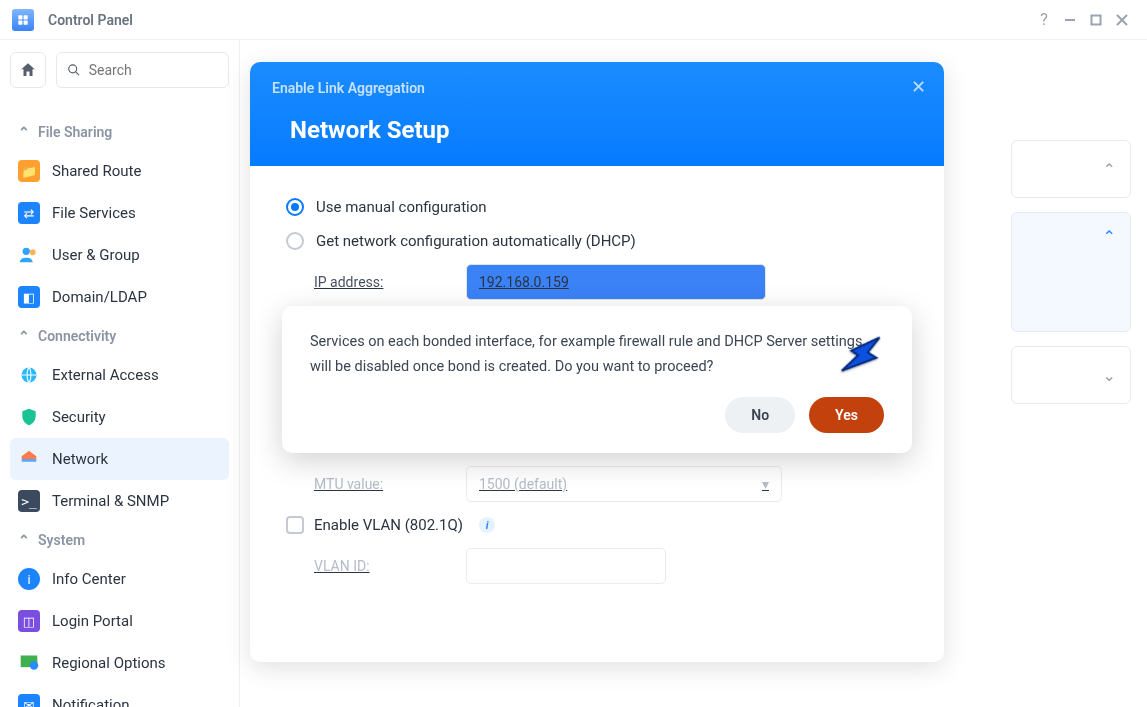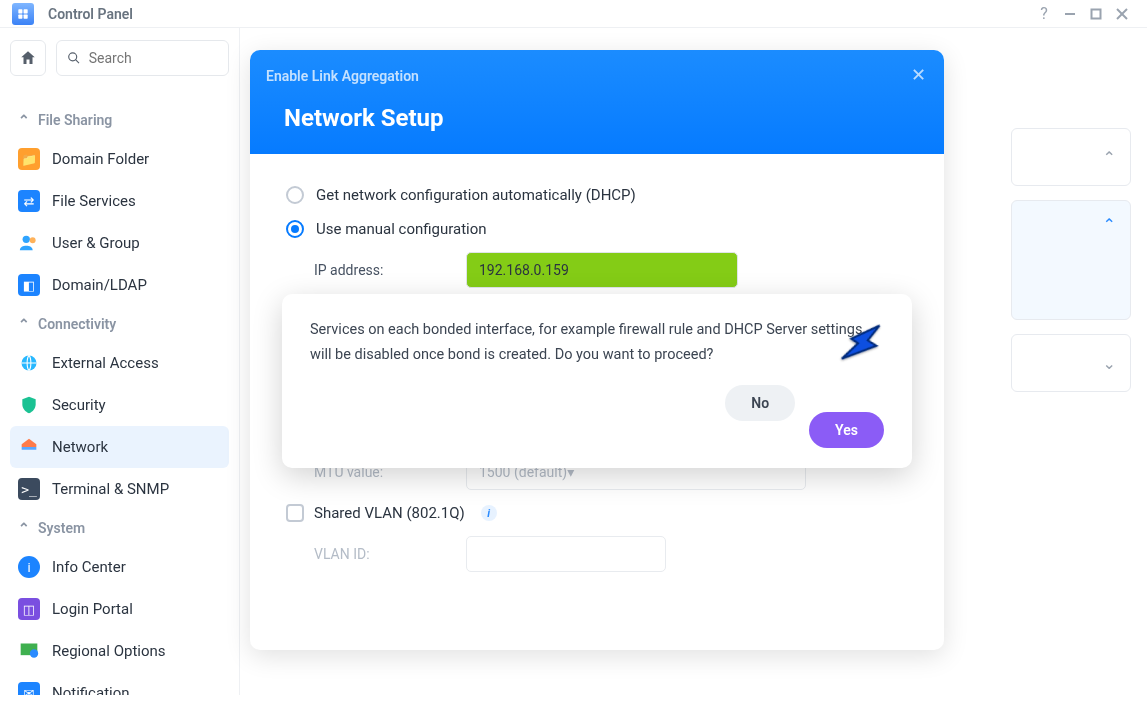--- a/index.html
+++ b/index.html
@@ -1,18 +1,18 @@
 <!DOCTYPE html>
 <html><head>
 <meta charset="utf-8">
 <style>
 * { box-sizing: border-box; margin: 0; padding: 0; font-family: -apple-system, BlinkMacSystemFont, "Segoe UI", Roboto, Helvetica, Arial, sans-serif; }
 body { background: #fff; width: 1147px; height: 707px; overflow: hidden; position: relative; }
 
-.titlebar { height: 28px; display: flex; align-items: center; padding: 0 12px; border-bottom: 1px solid #eef0f3; }
+.titlebar { height: 40px; display: flex; align-items: center; padding: 0 12px; border-bottom: 1px solid #eef0f3; }
 .titlebar .app-icon { width: 22px; height: 22px; margin-right: 14px; background: linear-gradient(#7fb6ff,#3b82f6); border-radius: 3px; display:flex; align-items:center; justify-content:center;}
 .titlebar .app-icon svg { width: 14px; height: 14px; }
 .titlebar .title { color: #697480; font-size: 14px; font-weight: 600; }
 .titlebar .spacer { flex: 1; }
 .titlebar .winbtn { width: 26px; height: 26px; display: flex; align-items: center; justify-content: center; color: #9aa3af; cursor: pointer; }
 
 .main { display: flex; height: calc(707px - 40px); }
 
 .sidebar { width: 240px; border-right: 1px solid #eef0f3; padding: 12px 10px; overflow-y: auto; }
 .sidebar .row { display: flex; align-items: center; gap: 10px; margin-bottom: 26px; }
@@ -27,47 +27,47 @@
 .nav-item.active { background:#eaf3fe; }
 .nav-item .icon { width:22px; height:22px; display:flex; align-items:center; justify-content:center; border-radius:4px; font-size:13px; color:#fff; }
 
 .content { flex:1; position:relative; background:#fff; padding: 20px 30px; }
 
 .tabs { display:flex; gap:22px; color:#1f2933; fontweight:600; font-weight:700; font-size:15px; }
 .tabs .tab { color:#111; padding-bottom:10px; }
 .tabs .active { color:#1c5fd6; }
 
 .wizard-overlay { position:absolute; left: 10px; top: 22px; width: 694px; height: 600px; background:#fff; border-radius:10px; box-shadow: 0 6px 26px rgba(0,0,0,0.12); overflow:hidden; z-index:10; }
-.wizard-hdr { background: #0a86ff; background: linear-gradient(#1b8cff,#067bff); color:#fff; padding: 18px 16px 22px; position:relative; }
+.wizard-hdr { background: #0a86ff; background: linear-gradient(#1b8cff,#067bff); color:#fff; padding: 18px 22px 22px; position:relative; }
 .wizard-hdr .bc { color: rgba(255,255,255,0.75); font-size:14px; font-weight:600; }
 .wizard-hdr .ttl { font-size:24px; font-weight:700; margin-top: 20px; margin-left: 18px; }
 .wizard-hdr .close { position:absolute; right:18px; top:14px; color: rgba(255,255,255,0.7); cursor:pointer; font-size:18px; }
 
 .wizard-body { padding: 24px 36px; color:#2b3440; font-size:15px; }
 .radio-row { display:flex; align-items:center; gap:12px; padding: 8px 0; }
 .radio { width:18px; height:18px; border-radius:50%; border:2px solid #c3cad4; display:flex; align-items:center; justify-content:center; }
 .radio.sel { border-color:#067bff; }
 .radio.sel::after { content:""; width:8px; height:8px; border-radius:50%; background:#067bff; }
 
-.form-row { display:flex; align-items:center; padding: 6px 0 6px 28px; gap: 20px; }
+.form-row { display:flex; align-items:center; padding: 6px 0 6px 28px; gap: 20px; text-decoration: underline; }
 .form-row label { width: 132px; color:#475262; font-size:14px; }
 .form-row.disabled label, .form-row.disabled .text-input, .form-row.disabled .select { color:#b4bcc7; }
-.text-input { height:36px; border:1px solid #dfe4ea; border-radius:5px; padding: 0 12px; width: 272px; font-size:14px; color:#2b3440; background:#84cc16; }
+.text-input { height:36px; border:1px solid #dfe4ea; border-radius:5px; padding: 0 12px; width: 300px; font-size:14px; color:#2b3440; background:#3b82f6; }
 .text-input.small { width: 200px; }
 .text-input.disabled { background:#fff; color:#b4bcc7; border-color:#e8ebef; }
-.select { height:36px; border:1px solid #e8ebef; border-radius:5px; padding: 0 12px; width: 340px; font-size:14px; display:flex; align-items:center; color:#b4bcc7; }
+.select { height:36px; border:1px solid #e8ebef; border-radius:5px; padding: 0 12px; width: 316px; font-size:14px; display:flex; align-items:center; justify-content:space-between; color:#b4bcc7; }
 
 .chk-row { display:flex; align-items:center; gap:10px; padding: 8px 0; }
 .chk { width:18px; height:18px; border:2px solid #c3cad4; border-radius:4px; }
 .info-badge { width:16px; height:16px; border-radius:50%; background:#e7f2ff; color:#2a8bff; font-size:11px; display:inline-flex; align-items:center; justify-content:center; margin-left:6px; font-style:italic; font-weight:700;}
 
 .wizard-footer { position:absolute; bottom:0; left:0; right:0; padding: 16px 22px; display:flex; justify-content:flex-end; gap:14px; }
 .btn { height:36px; padding: 4px 26px; border-radius:18px; border:none; font-size:14px; font-weight:600; cursor:pointer; }
 .btn.secondary { background:#eef1f4; color:#3c4552; }
-.btn.primary { background:#8b5cf6; color:#fff;margin-top:27px; }
+.btn.primary { background:#c2410c; color:#fff; }
 
 .confirm-box { position:absolute; left: 32px; right: 32px; top: 244px; background:#fff; border-radius:10px; box-shadow: 0 8px 30px rgba(0,0,0,0.18); padding: 24px 28px 20px; z-index:20; }
 .confirm-box p { color:#3c4552; font-size:14.5px; line-height:1.7; }
 .confirm-actions { display:flex; justify-content:flex-end; gap:14px; margin-top: 18px; }
 
 .annot-arrow { position:absolute; z-index:30; left: 580px; top: 264px; width: 60px; height: 60px; pointer-events:none; }
 
 .right-panels { position:absolute; right: 16px; top: 100px; width: 120px; }
 .right-panel-stub { border:1px solid #e7eaef; border-radius:6px; height: 58px; margin-bottom: 14px; display:flex; align-items:center; justify-content:flex-end; padding-right:14px; color:#9aa3af; }
 .right-panel-stub.open { background:#f3f9ff; color:#2a8bff; height: 120px; align-items:flex-start; padding-top:14px;}
@@ -122,21 +122,21 @@
         <input placeholder="Search" style="">
       </div>
     </div>
 
     <div class="section-hdr">
       <span class="chev">⌃</span>
       <span>File Sharing</span>
     </div>
     <div class="nav-item">
       <span class="icon" style="background:#ff9f2e">📁</span>
-      <span>Domain Folder</span>
+      <span>Shared Route</span>
     </div>
     <div class="nav-item">
       <span class="icon" style="background:#1c84ff">⇄</span>
       <span>File Services</span>
     </div>
     <div class="nav-item">
       <span class="icon" style="background:transparent">
           <svg width="22" height="22" viewBox="0 0 24 24">
             <circle cx="9" cy="8" r="4" fill="#2fa4ff"></circle>
             <circle cx="16" cy="9" r="3.2" fill="#ffb25a"></circle>
@@ -234,26 +234,26 @@
     </div>
 
     <div class="wizard-overlay">
       <div class="wizard-hdr">
         <div class="bc">Enable Link Aggregation</div>
         <div class="ttl">Network Setup</div>
         <div class="close">✕</div>
       </div>
       <div class="wizard-body">
         <div class="radio-row">
+          <span class="radio sel"></span>
+          <span>Use manual configuration</span>
+        </div>
+        <div class="radio-row">
           <span class="radio"></span>
           <span>Get network configuration automatically (DHCP)</span>
-        </div>
-        <div class="radio-row">
-          <span class="radio sel"></span>
-          <span>Use manual configuration</span>
         </div>
         <div class="form-row">
           <label>IP address:</label>
           <input class="text-input" value="192.168.0.159" style="">
         </div>
 
         <div style="height:120px"></div>
 
         <div class="chk-row">
           <span class="chk"></span>
@@ -261,21 +261,21 @@
         </div>
         <div class="form-row disabled">
           <label>MTU value:</label>
           <div class="select">
             <span>1500 (default)</span>
             <span>▾</span>
           </div>
         </div>
         <div class="chk-row">
           <span class="chk"></span>
-          <span>Shared VLAN (802.1Q)</span>
+          <span>Enable VLAN (802.1Q)</span>
           <span class="info-badge">i</span>
         </div>
         <div class="form-row disabled">
           <label>VLAN ID:</label>
           <input class="text-input small disabled" disabled="" style="">
         </div>
       </div>
 
       <div class="confirm-box">
         <p>Services on each bonded interface, for example firewall rule and DHCP Server settings, will be disabled once bond is created. Do you want to proceed?</p>

